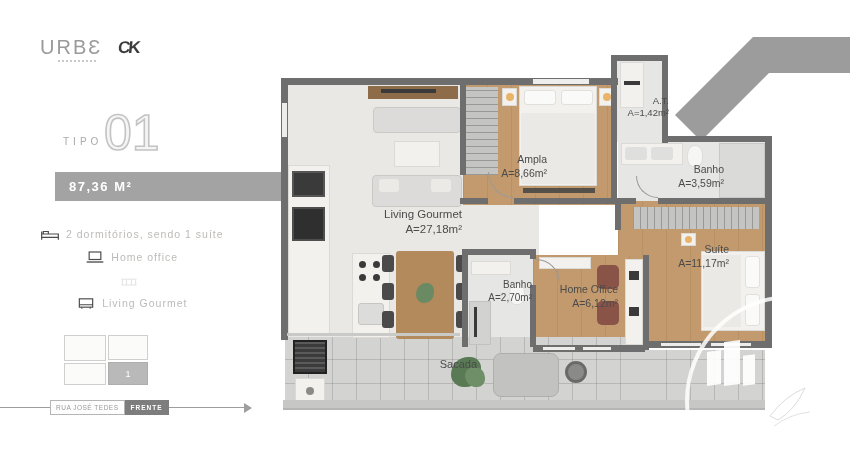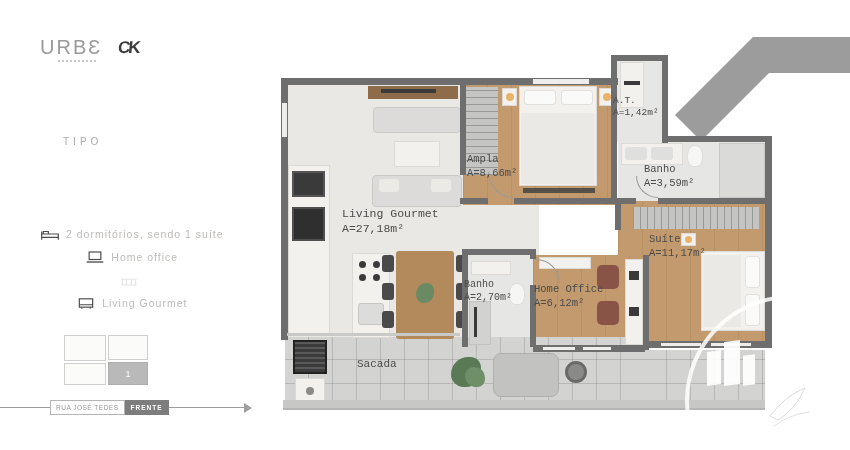--- a/index.html
+++ b/index.html
@@ -53,22 +53,22 @@
   .bathfloor { background:#e6e6e4; }
   .tiles { background:
       repeating-linear-gradient(90deg, rgba(255,255,255,0) 0 23px, rgba(110,110,110,.28) 23px 24px),
       repeating-linear-gradient(0deg, rgba(255,255,255,0) 0 23px, rgba(110,110,110,.28) 23px 24px),
       #d3d4d2; }
   .hatch-h { background:repeating-linear-gradient(0deg, rgba(70,70,70,.35) 0 1px, rgba(0,0,0,0) 1px 7px), #c4c4c2; }
   .hatch-v { background:repeating-linear-gradient(90deg, rgba(70,70,70,.35) 0 1px, rgba(0,0,0,0) 1px 7px), #c4c4c2; }
   .white-furn { background:#f2f1ee; border:1px solid #dcdad6; }
   .grayfurn { background:#dcdbd9; border:1px solid #cbc9c6; border-radius:4px; }
   .dark { background:#3a3a3a; }
-  .room-label { position:absolute; z-index:40; text-align:left; color:#4b4b4b;
-    font-size:10.5px; line-height:1.3;font-family:Liberation Mono, monospace; }
+  .room-label { position:absolute; z-index:40; text-align:right; color:#4b4b4b;
+    font-size:10.5px; line-height:1.3; }
   .room-label .rname { display:block; }
   .room-label .rarea { display:block; }
   .arc { position:absolute; z-index:35; }
   .win { position:absolute; z-index:32; background:#ededeb; }
 
   
   .wm-ring { position:absolute; z-index:50; left:404px; top:240px; width:212px; height:212px;
     border:4px solid rgba(255,255,255,.85); border-radius:50%; }
   .wm-glyph { position:absolute; z-index:51; background:rgba(255,255,255,.92); transform:skewY(-8deg); }
 
@@ -81,21 +81,25 @@
 
   <svg class="abs chevron" width="850" height="200">
     <polygon points="850,37 850,73 769,73 701,141 675,115 753,37" fill="#9c9c9c"></polygon>
   </svg>
 
   <div class="abs urbe">URBƐ</div>
   <div class="abs urbe-sub"></div>
   <div class="abs ck">CK</div>
 
   <div class="abs tipo-label">TIPO</div>
-
+  <div class="abs tipo-number">01</div>
+
+  <div class="abs area-banner">
+    <span>87,36 M²</span>
+  </div>
 
   <div class="abs features">
     <div class="feat-row">
       <svg class="feat-icon" viewBox="0 0 24 18">
         <path d="M2 13 L22 13 M2 13 L2 16 M22 13 L22 16 M2 13 L2 6 M2 9 L22 9 L22 13 M4 9 L4 6 L10 6 L10 9" stroke="#4a4a4a" stroke-width="1.4" fill="none"></path>
       </svg>
       <span class="feat-text">2 dormitórios, sendo 1 suíte</span>
     </div>
     <div class="feat-row">
       <svg class="feat-icon" viewBox="0 0 24 18">
@@ -266,21 +270,21 @@
       <span class="rarea">A=8,66m²</span>
     </div>
     <div class="room-label" style="left:332px;top:40px;width:56px;font-size:9.5px;">
       <span class="rname">A.T.</span>
       <span class="rarea">A=1,42m²</span>
     </div>
     <div class="room-label" style="left:363px;top:108px;width:80px;">
       <span class="rname">Banho</span>
       <span class="rarea">A=3,59m²</span>
     </div>
-    <div class="room-label" style="left:368px;top:178px;width:80px;">
+    <div class="room-label" style="left:368px;top:188px;width:80px;">
       <span class="rname">Suíte</span>
       <span class="rarea">A=11,17m²</span>
     </div>
     <div class="room-label" style="left:183px;top:223px;width:68px;font-size:10px;">
       <span class="rname">Banho</span>
       <span class="rarea">A=2,70m²</span>
     </div>
     <div class="room-label" style="left:253px;top:228px;width:84px;">
       <span class="rname">Home Office</span>
       <span class="rarea">A=6,12m²</span>

